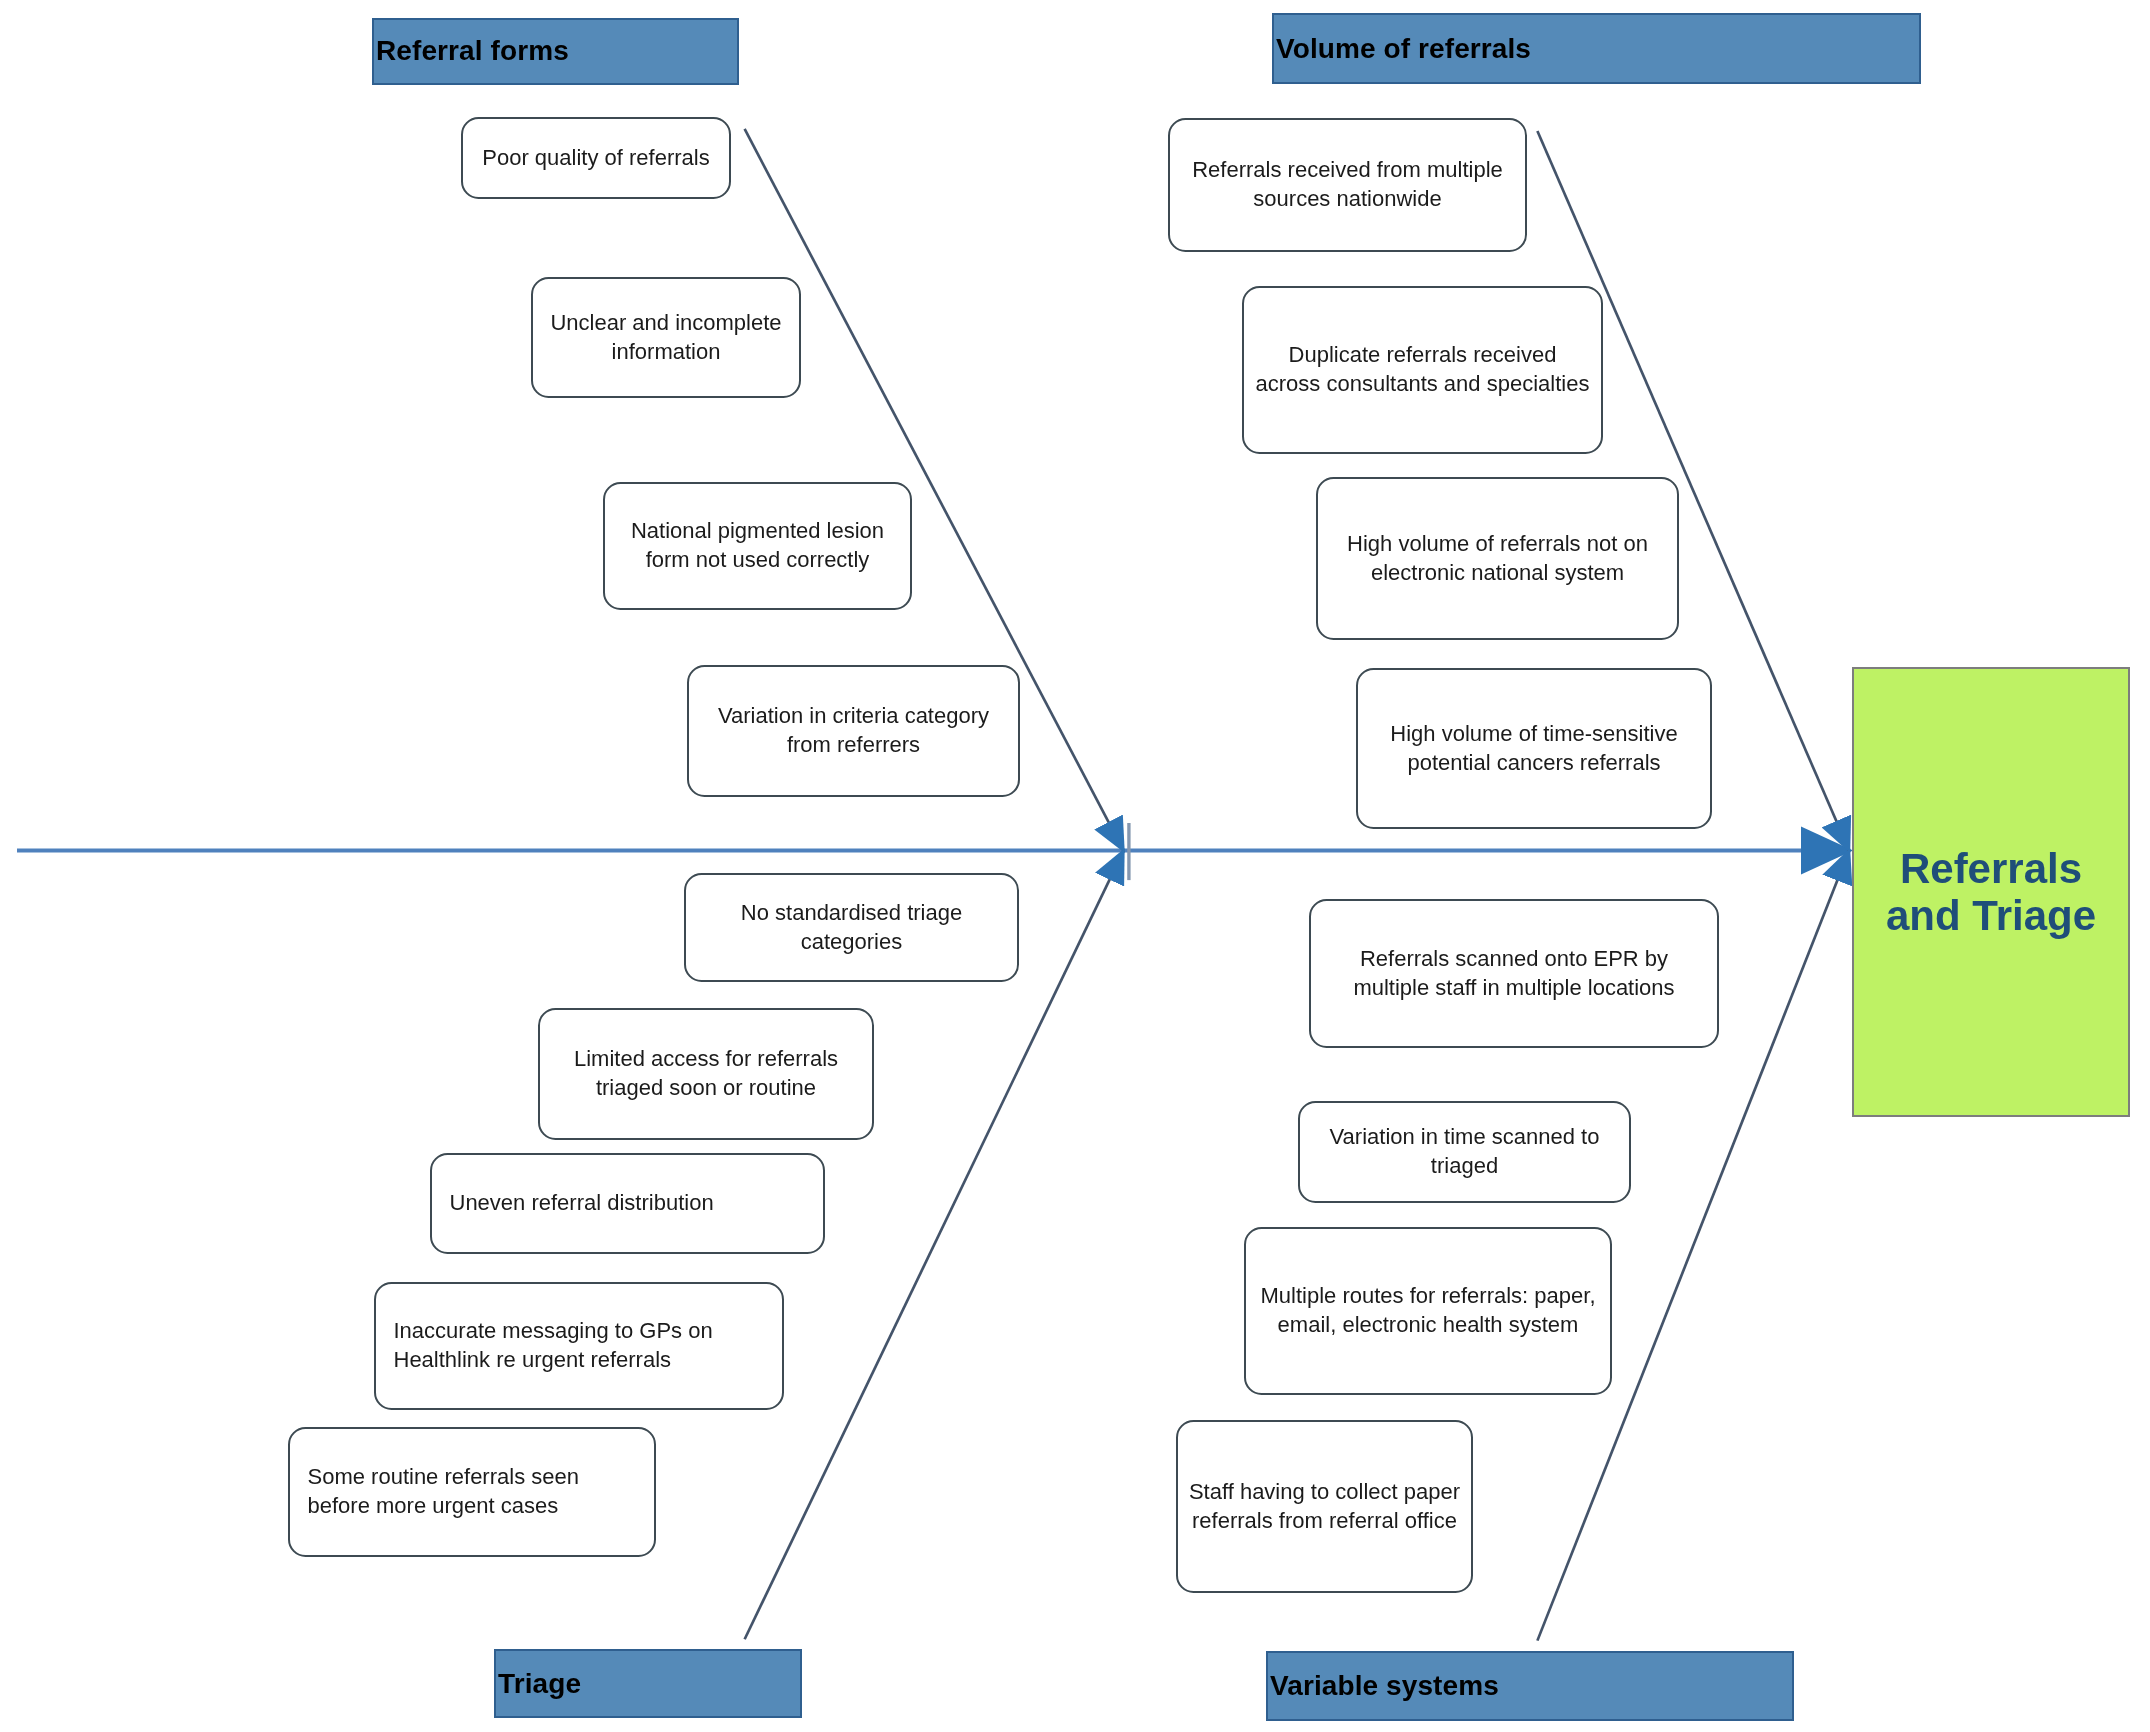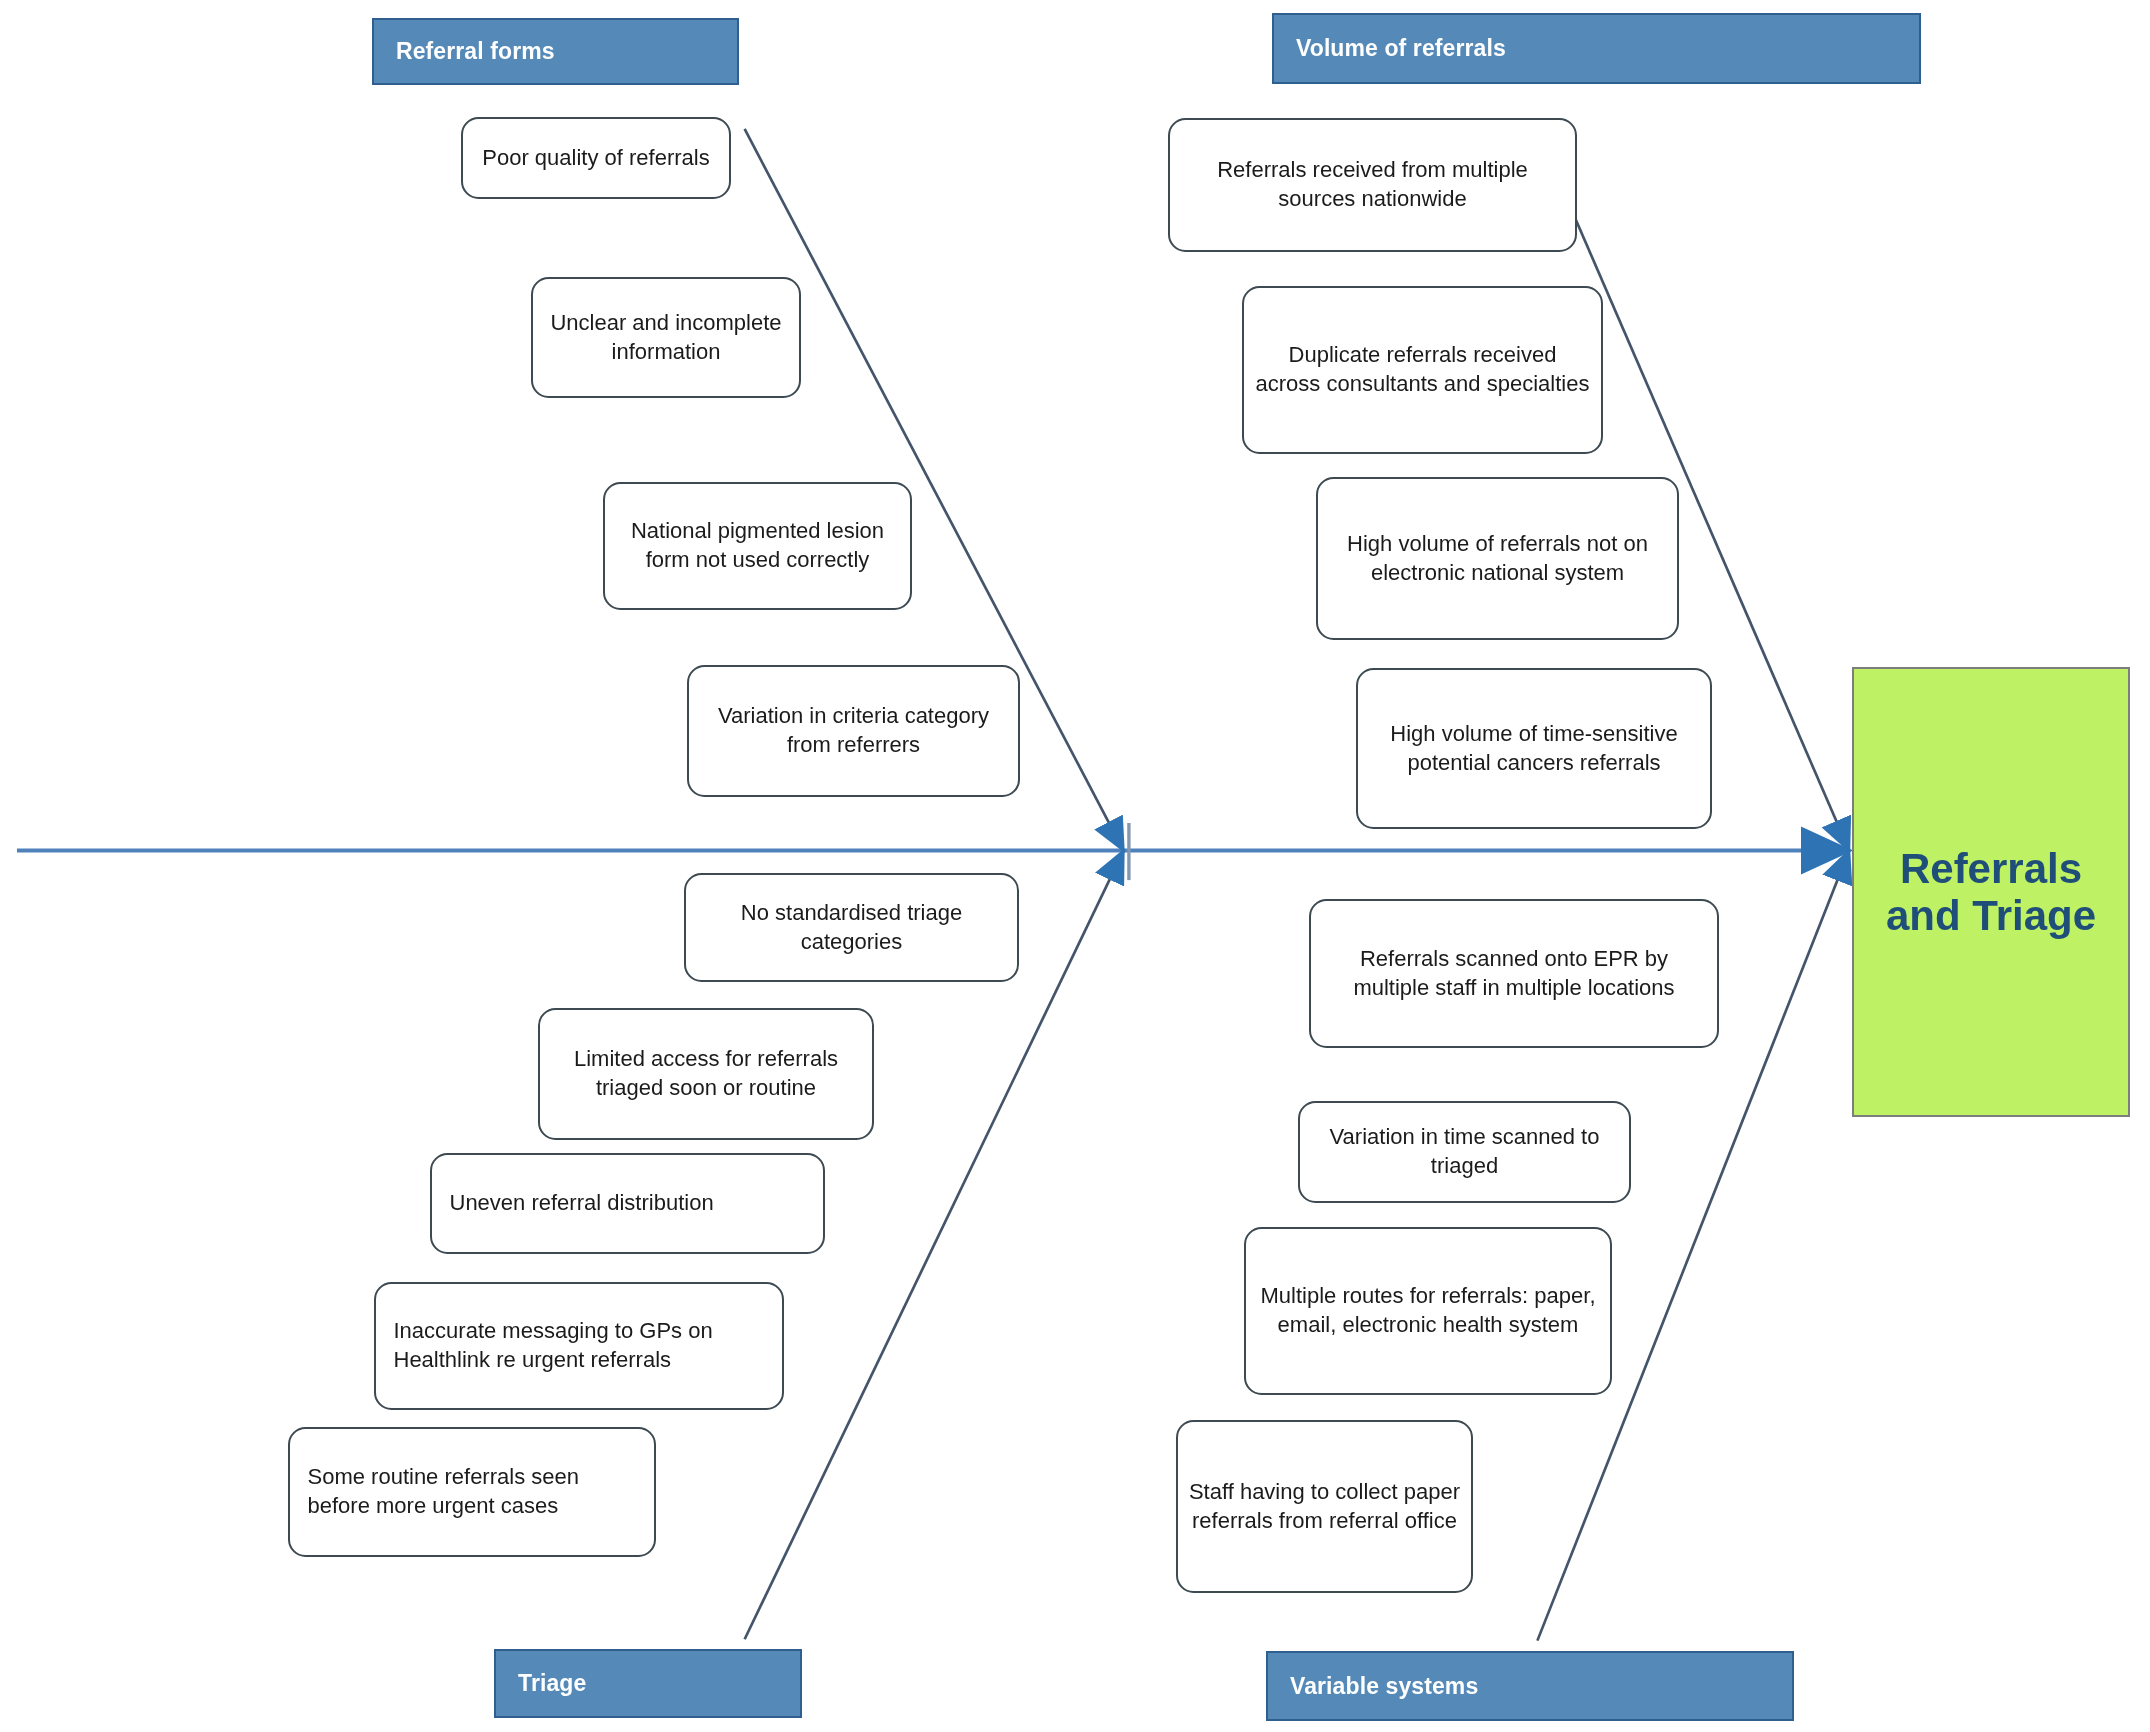--- a/index.html
+++ b/index.html
@@ -21,26 +21,26 @@
     width: 2151px;
     height: 1732px;
     pointer-events: none;
   }
   
   .cat-header {
     position: absolute;
     box-sizing: border-box;
     background: #558ab8;
     border: 2.7px solid #2f5f8f;
-    color: #ffffff;
+    color: #000000;
     font-weight: bold;
-    font-size: 23px;
+    font-size: 28px;
     display: flex;
     align-items: center;
-    padding-left: 22px;
+    padding-left: 2px;
     letter-spacing: 0.1px;
   }
   
   .cause {
     position: absolute;
     box-sizing: border-box;
     background: #ffffff;
     border: 2px solid #3d4a52;
     border-radius: 17.5px;
     color: #1b1b1b;
@@ -144,21 +144,21 @@
   </div>
 
   <div class="cause left-align" style="left:374px; top:1282px; width:410px; height:128px;">
     <span>Inaccurate messaging to GPs on Healthlink re urgent referrals</span>
   </div>
 
   <div class="cause left-align" style="left:288px; top:1427px; width:368px; height:130px;">
     <span>Some routine referrals seen before more urgent cases</span>
   </div>
 
-  <div class="cause" style="left:1168px; top:118px; width:409px; height:134px;">
+  <div class="cause" style="left:1168px; top:118px; width:359px; height:134px;">
     <span>Referrals received from multiple sources nationwide</span>
   </div>
 
   <div class="cause" style="left:1242px; top:286px; width:361px; height:168px;">
     <span>Duplicate referrals received across consultants and specialties</span>
   </div>
 
   <div class="cause" style="left:1316px; top:477px; width:363px; height:163px;">
     <span>High volume of referrals not on electronic national system</span>
   </div>

